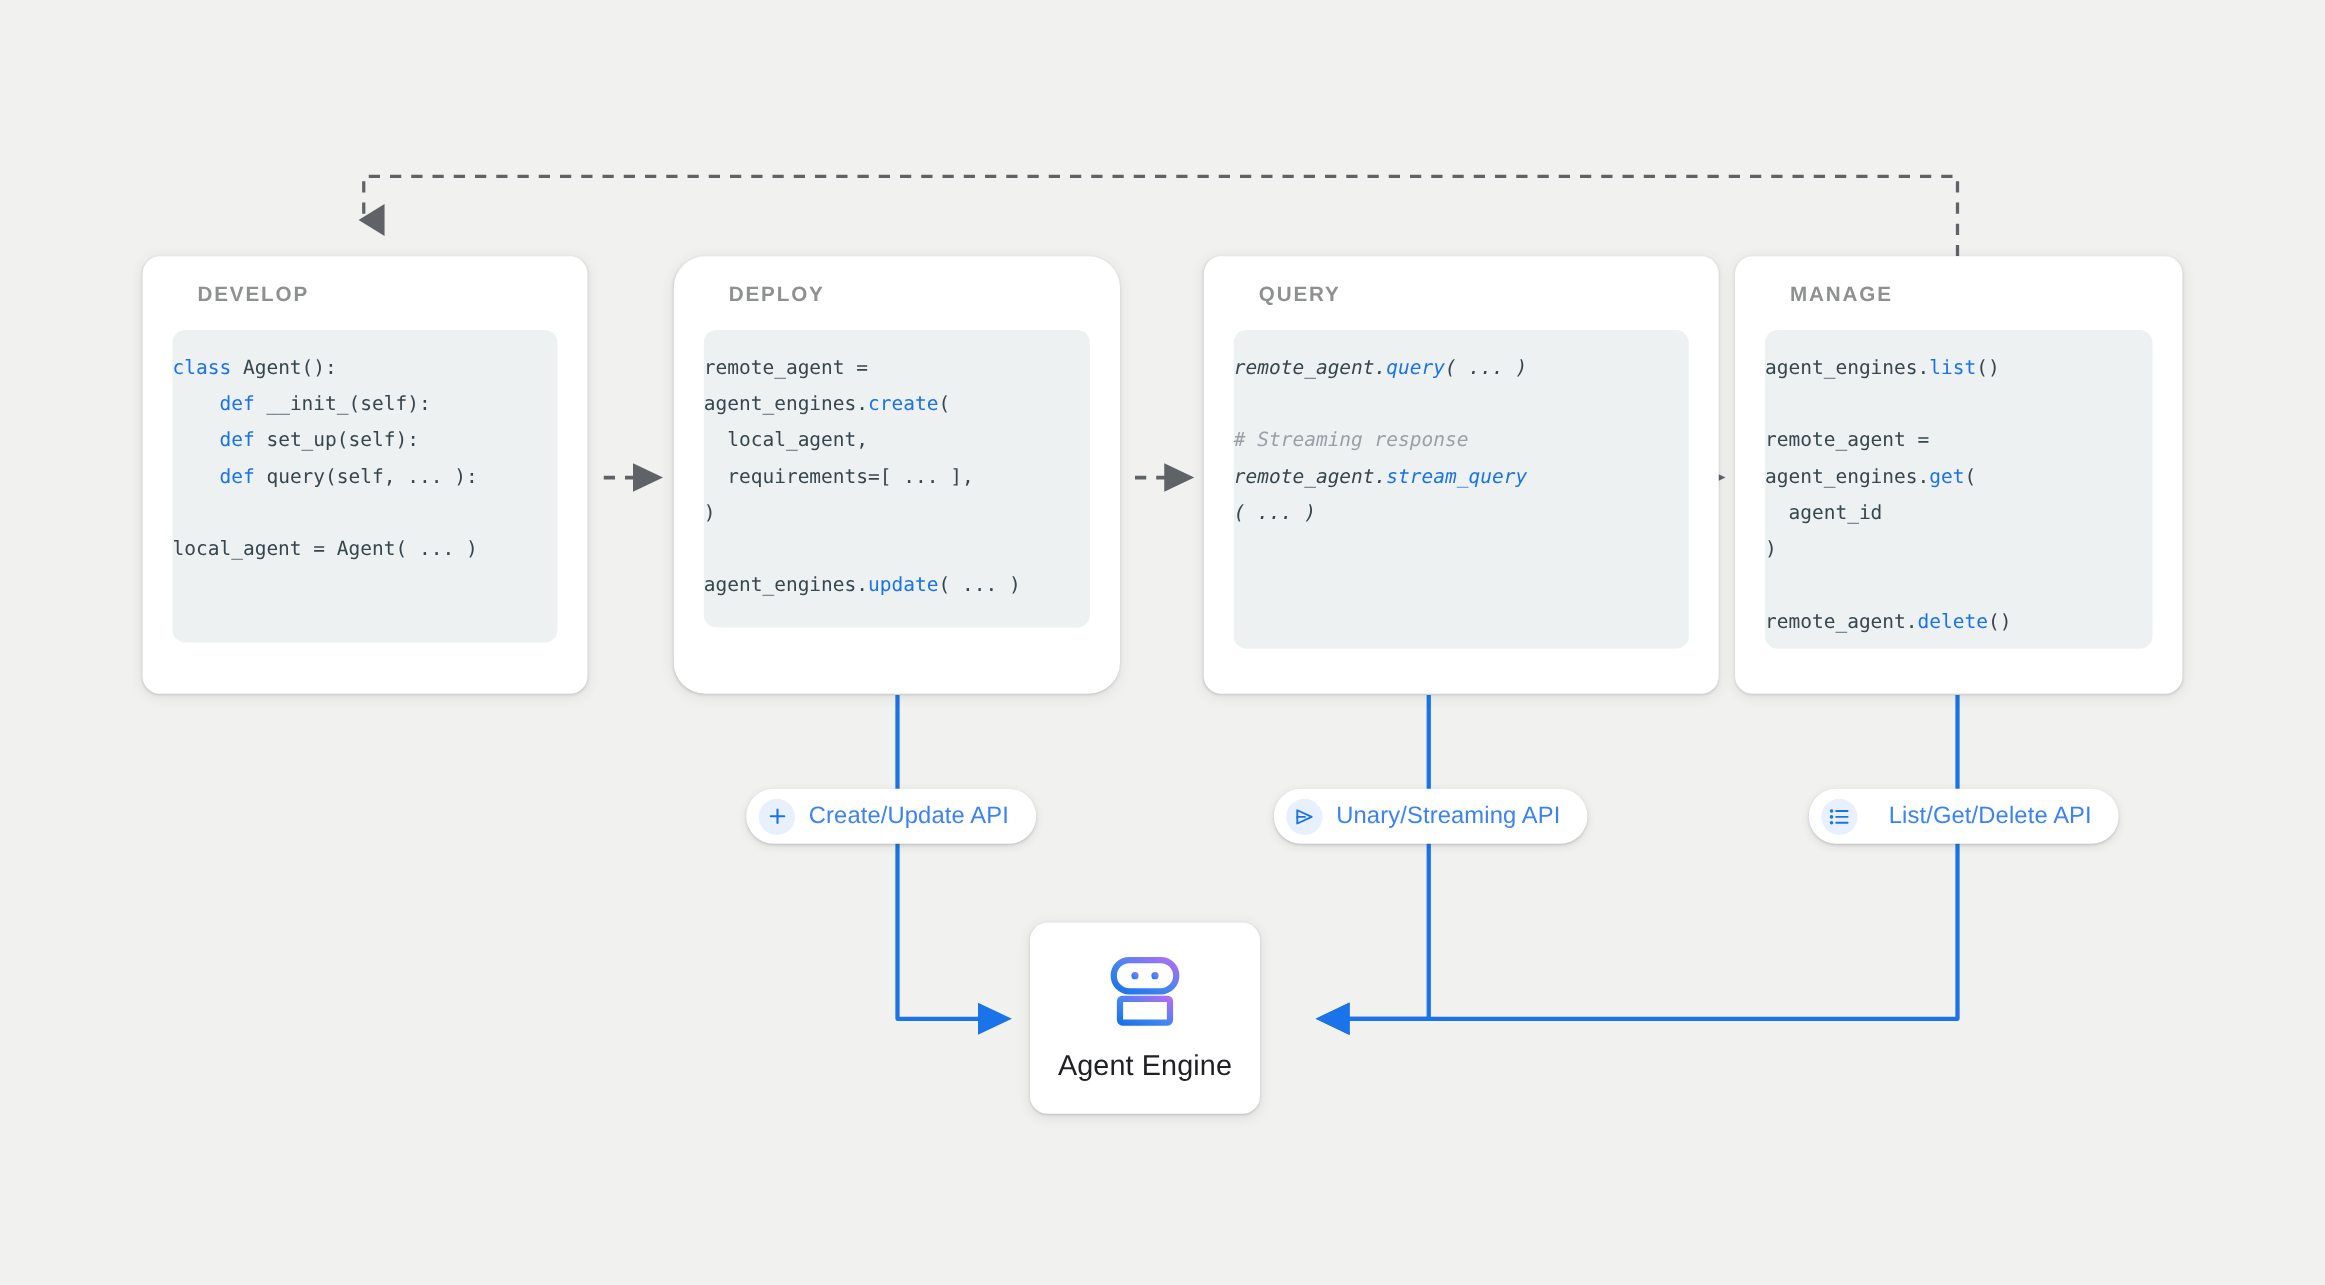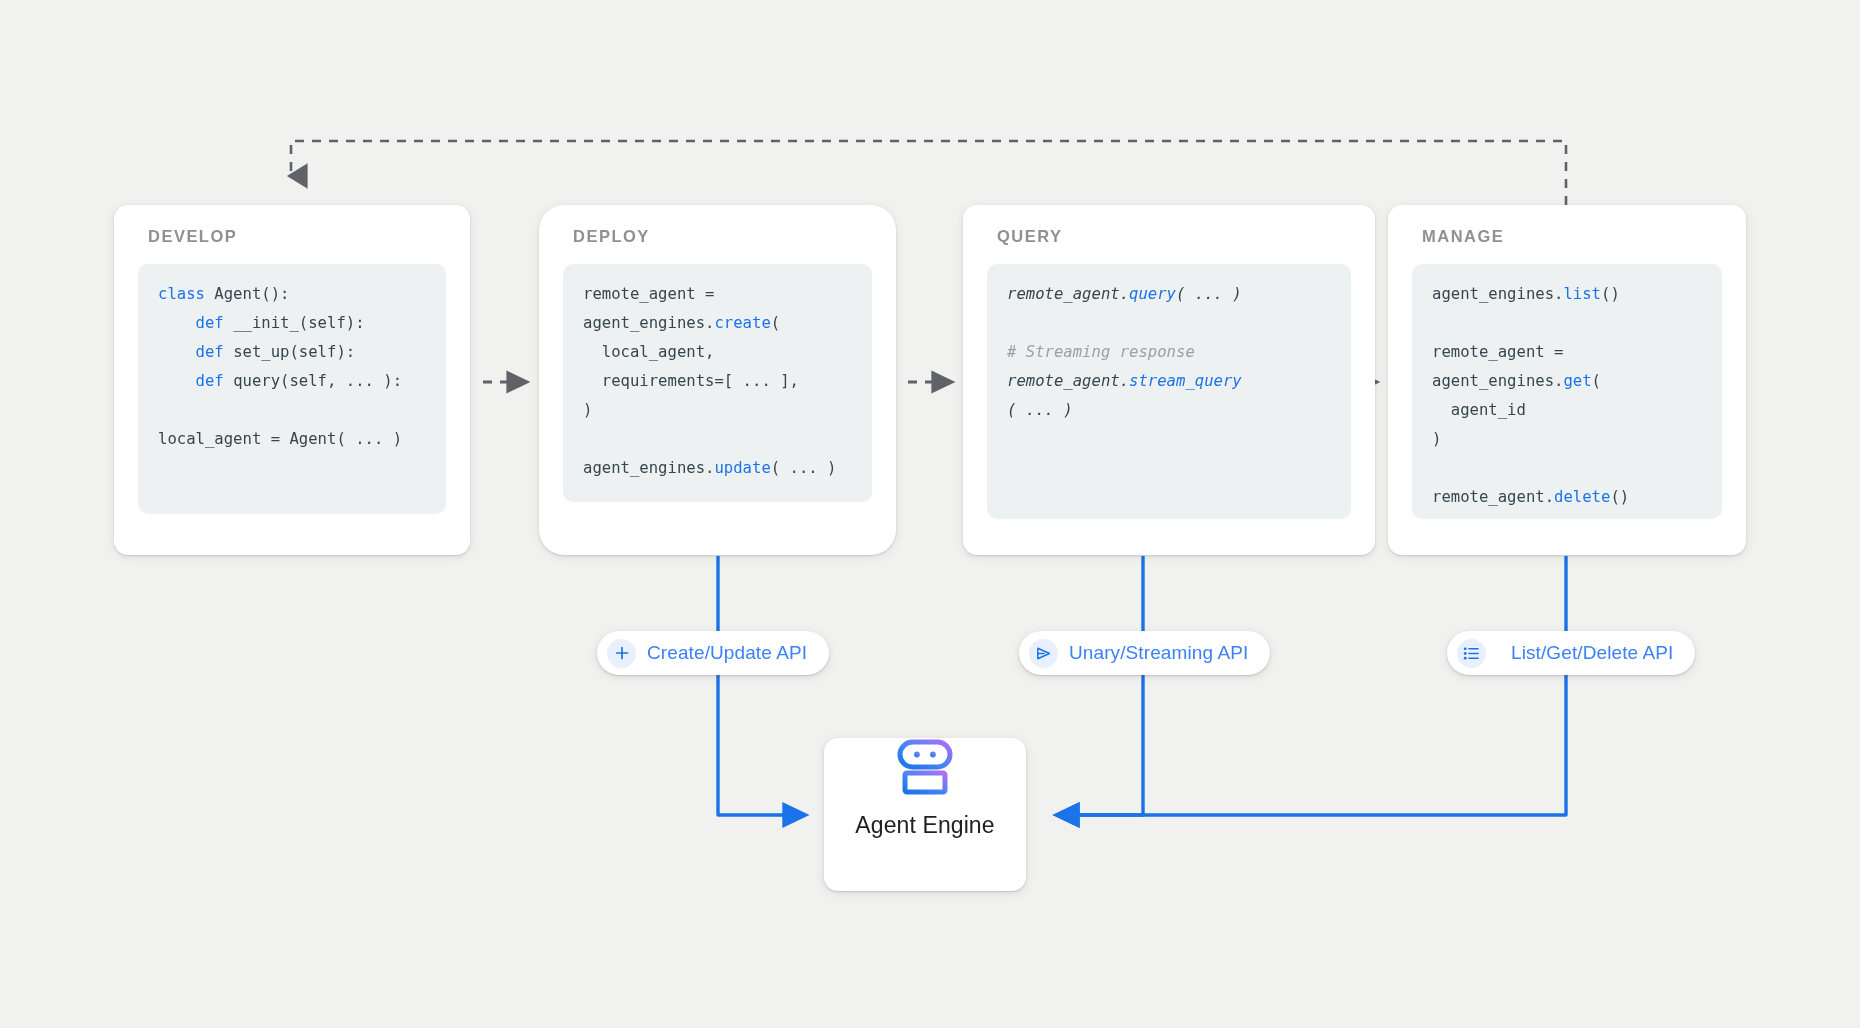--- a/index.html
+++ b/index.html
@@ -20,26 +20,26 @@
     border-radius:14px;
     box-shadow:0 1px 2px rgba(60,64,67,.18), 0 2px 10px rgba(60,64,67,.10);
     box-sizing:border-box;
     padding:22px 24px 20px 24px;
   }
   .card-title{
     font-size:16.5px;
     letter-spacing:.09em;
     color:#8e918f;
     font-weight:600;
-    margin:0 0 18px 10px;
+    margin:0 0 18px 20px;
   }
   .code{
     background:#eef1f2;
     border-radius:10px;
-    padding:16px 14px 16px 20px;
+    padding:16px 14px 16px 0;
     font-family:"DejaVu Sans Mono","Liberation Mono",monospace;
     font-size:15.6px;
     line-height:29px;
     color:#36464e;
     white-space:pre;
     box-sizing:border-box;
   }
   .kw{color:#1a73e8;}
   .fn{color:#1a73e8;}
   .cm{color:#9aa0a6;}
@@ -78,24 +78,24 @@
     display:flex;align-items:center;justify-content:center;
     flex:0 0 auto;
   }
   #pill-create{left:597px;top:631px;}
   #pill-unary{left:1019px;top:631px;justify-content:flex-end;}
   #pill-list{left:1447px;top:631px;gap:25px;}
 
   
   #agent-engine{
     position:absolute;
-    left:824px;top:738px;width:202px;height:153px;
+    left:824px;top:738px;width:184px;height:153px;
     background:#ffffff;border-radius:14px;
     box-shadow:0 1px 2px rgba(60,64,67,.2), 0 2px 10px rgba(60,64,67,.12);
-    display:flex;flex-direction:column;align-items:center;justify-content:flex-start;
+    display:flex;flex-direction:column;align-items:center;justify-content:center;
     gap:12px;
     box-sizing:border-box;
   }
   #agent-engine .ae-label{
     font-size:23px;color:#202124;letter-spacing:.1px;
   }
 </style>
 </head>
 <body>
 

